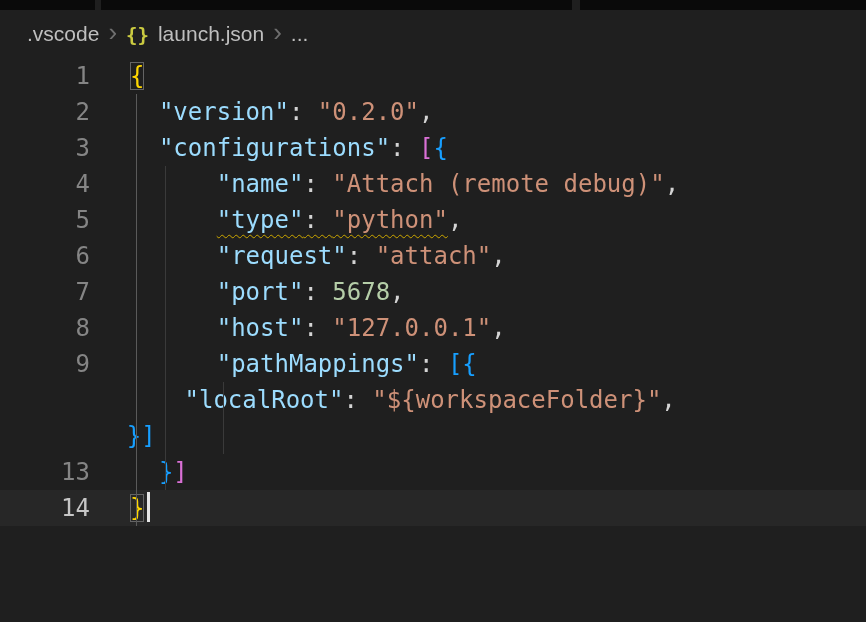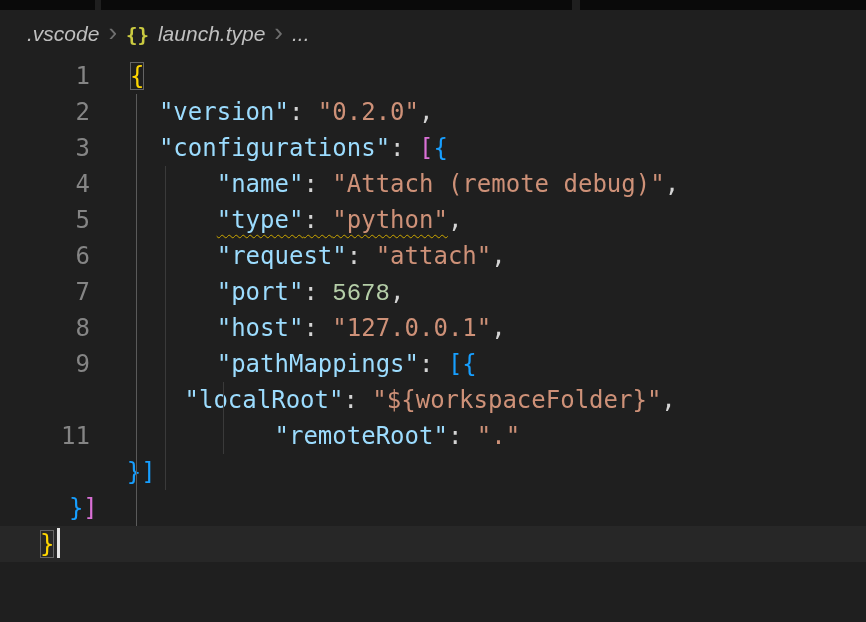--- a/index.html
+++ b/index.html
@@ -28,21 +28,21 @@
     white-space: nowrap;
   }
   .breadcrumb .sep { color: #6f6f6f; font-size: 26px; line-height: 1; padding-bottom: 4px; }
   .breadcrumb .json-icon {
     color: #cbcb41;
     font-family: "DejaVu Sans Mono", "Liberation Mono", monospace;
     font-size: 19px;
     font-weight: bold;
     padding-top: 2px;
   }
-  .breadcrumb .crumb { cursor: pointer; font-style: italic; }
+  .breadcrumb .crumb { cursor: pointer; }
 
   
   .editor-lines {
     position: relative;
     font-family: "DejaVu Sans Mono", "Liberation Mono", monospace;
     font-size: 24px;
   }
   .row { display: flex; height: 36px; line-height: 36px; }
   .row.active { background: rgba(255, 255, 255, 0.04); }
   .gutter {
@@ -81,21 +81,21 @@
 <div class="top-strip">
   <div class="seg seg-1"></div>
   <div class="seg seg-2"></div>
   <div class="seg seg-3"></div>
 </div>
 
 <div class="breadcrumb">
   <span class="crumb">.vscode</span>
   <span class="sep">›</span>
   <span class="json-icon">{}</span>
-  <span class="crumb">launch.type</span>
+  <span class="crumb">launch.json</span>
   <span class="sep">›</span>
   <span class="crumb">...</span>
 </div>
 
 <div class="editor-lines">
     <div class="row">
       <div class="gutter">1</div>
       <div class="code"><span class="tok tk-box" style="color: rgb(255, 215, 0);">{</span></div>
     </div>
     <div class="row">
@@ -113,42 +113,40 @@
     <div class="row">
       <div class="gutter">5</div>
       <div class="code">      <span class="tk-sq"><span class="tok" style="color: rgb(156, 220, 254);">"type"</span><span class="tok" style="color: rgb(212, 212, 212);">: </span><span class="tok" style="color: rgb(206, 145, 120);">"python"</span></span><span class="tok" style="color: rgb(212, 212, 212);">,</span></div>
     </div>
     <div class="row">
       <div class="gutter">6</div>
       <div class="code">      <span class="tok" style="color: rgb(156, 220, 254);">"request"</span><span class="tok" style="color: rgb(212, 212, 212);">: </span><span class="tok" style="color: rgb(206, 145, 120);">"attach"</span><span class="tok" style="color: rgb(212, 212, 212);">,</span></div>
     </div>
     <div class="row">
       <div class="gutter">7</div>
-      <div class="code">      <span class="tok" style="color: rgb(156, 220, 254);">"port"</span><span class="tok" style="color: rgb(212, 212, 212);">: </span><span class="tok" style="color: rgb(181, 206, 168); font-family: Liberation Mono, monospace;">5678</span><span class="tok" style="color: rgb(212, 212, 212);">,</span></div>
+      <div class="code">      <span class="tok" style="color: rgb(156, 220, 254);">"port"</span><span class="tok" style="color: rgb(212, 212, 212);">: </span><span class="tok" style="color: rgb(181, 206, 168);">5678</span><span class="tok" style="color: rgb(212, 212, 212);">,</span></div>
     </div>
     <div class="row">
       <div class="gutter">8</div>
       <div class="code">      <span class="tok" style="color: rgb(156, 220, 254);">"host"</span><span class="tok" style="color: rgb(212, 212, 212);">: </span><span class="tok" style="color: rgb(206, 145, 120);">"127.0.0.1"</span><span class="tok" style="color: rgb(212, 212, 212);">,</span></div>
     </div>
     <div class="row">
       <div class="gutter">9</div>
       <div class="code">      <span class="tok" style="color: rgb(156, 220, 254);">"pathMappings"</span><span class="tok" style="color: rgb(212, 212, 212);">: </span><span class="tok" style="color: rgb(23, 159, 255);">[</span><span class="tok" style="color: rgb(23, 159, 255);">{</span></div>
     </div>
     <div class="row">
       <div class="code">          <span class="tok" style="color: rgb(156, 220, 254);">"localRoot"</span><span class="tok" style="color: rgb(212, 212, 212);">: </span><span class="tok" style="color: rgb(206, 145, 120);">"${workspaceFolder}"</span><span class="tok" style="color: rgb(212, 212, 212);">,</span></div>
     </div>
     <div class="row">
-      <div class="gutter">11</div>
-      <div class="code">          <span class="tok" style="color: rgb(156, 220, 254);">"remoteRoot"</span><span class="tok" style="color: rgb(212, 212, 212);">: </span><span class="tok" style="color: rgb(206, 145, 120);">"."</span></div>
-    </div>
-    <div class="row">
       <div class="code">      <span class="tok" style="color: rgb(23, 159, 255);">}</span><span class="tok" style="color: rgb(23, 159, 255);">]</span></div>
     </div>
     <div class="row">
+      <div class="gutter">13</div>
       <div class="code">  <span class="tok" style="color: rgb(23, 159, 255);">}</span><span class="tok" style="color: rgb(218, 112, 214);">]</span></div>
     </div>
     <div class="row active">
+      <div class="gutter">14</div>
       <div class="code"><span class="tok tk-box" style="color: rgb(255, 215, 0);">}</span><span class="cursor"></span></div>
     </div>
     <div class="guide guide-active" style="left: calc(0ch + 136px); top: 36px; height: 432px;"></div>
     <div class="guide" style="left: calc(2ch + 136px); top: 108px; height: 324px;"></div>
     <div class="guide" style="left: calc(6ch + 136px); top: 324px; height: 72px;"></div>
   </div>
 
 </body></html>

